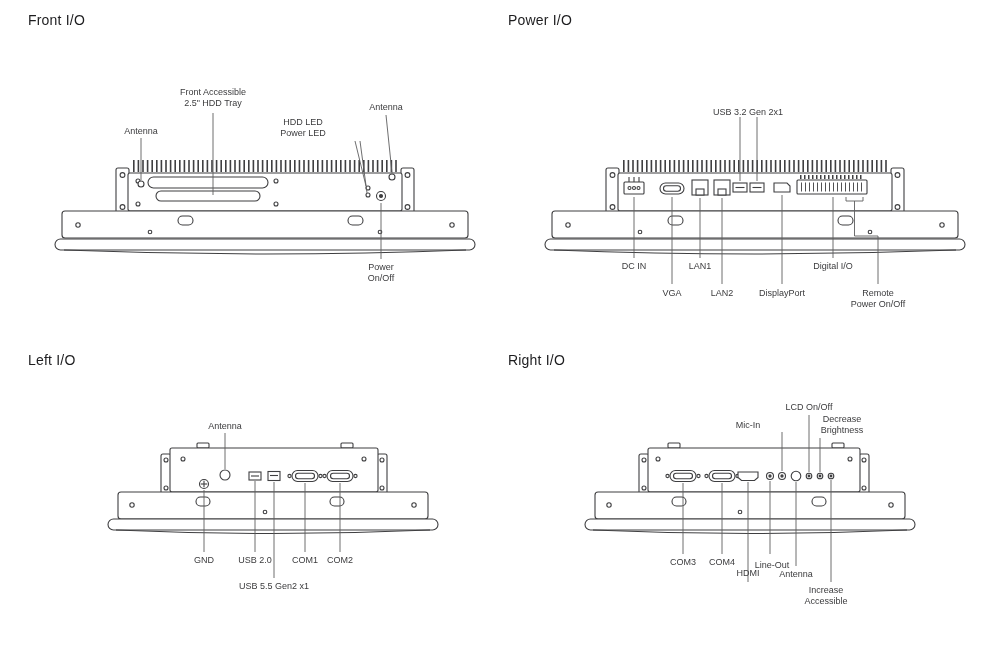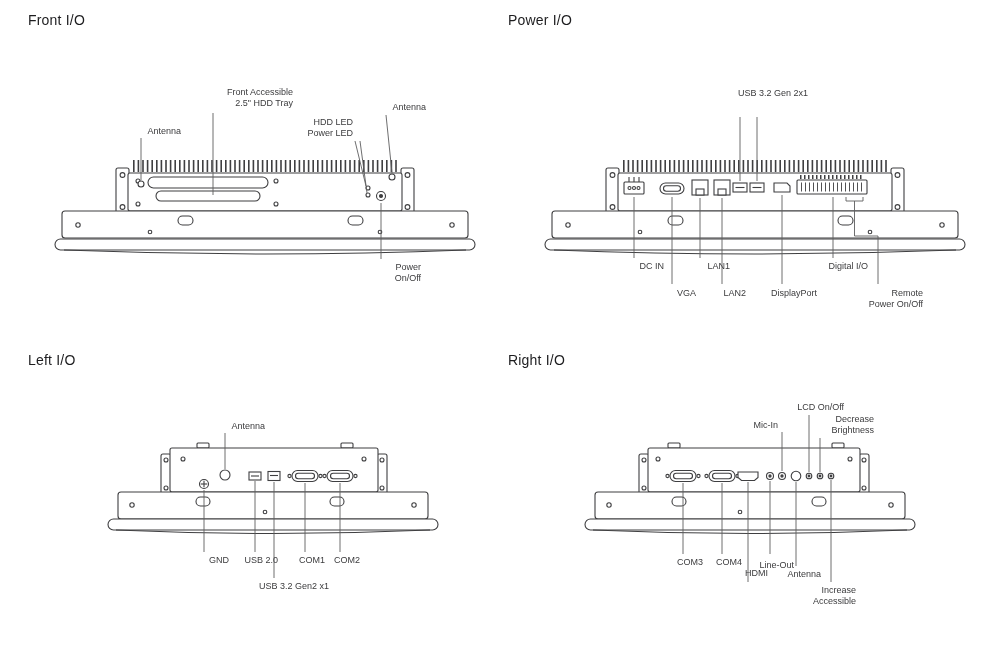--- a/index.html
+++ b/index.html
@@ -18,23 +18,23 @@
     font-weight:500;
     color:#1d1d1f;
     letter-spacing:.2px;
   }
   .lbl {
     position:absolute;
     font-size:9px;
     line-height:11px;
     color:#3b3b3d;
     white-space:pre-line;
-    text-align:right;
+    text-align:center;
   }
-  .lbl.right { text-align:right; }
+  .lbl.right { }
 </style>
 </head>
 <body>
 
 <section class="quad" style="left:0;top:0">
   <h2 class="title" style="left:28px;top:12px">Front I/O</h2>
   <svg width="500" height="328" viewBox="0 0 500 328">
     <g stroke="#3f3f41" stroke-width="1.1" fill="#ffffff">
       <line x1="133" y1="166" x2="397" y2="166" fill="none" stroke-width="12" stroke-dasharray="1.6 3"></line>
       <g>
@@ -167,21 +167,21 @@
       <line x1="257" y1="117" x2="257" y2="181"></line>
       <line x1="134" y1="197" x2="134" y2="258"></line>
       <line x1="172" y1="197" x2="172" y2="284"></line>
       <line x1="200" y1="198" x2="200" y2="258"></line>
       <line x1="222" y1="198" x2="222" y2="284"></line>
       <line x1="282" y1="195" x2="282" y2="284"></line>
       <line x1="333" y1="197" x2="333" y2="258"></line>
       <path d="M346 197 v4 h17 v-4 M354.5 201 V236 H378 V284"></path>
     </g>
   </svg>
-  <div class="lbl" style="left:188px;top:88px;width:120px">USB 3.2 Gen 2x1</div>
+  <div class="lbl" style="left:188px;top:107px;width:120px">USB 3.2 Gen 2x1</div>
   <div class="lbl" style="left:104px;top:261px;width:60px">DC IN</div>
   <div class="lbl" style="left:148px;top:288px;width:48px">VGA</div>
   <div class="lbl" style="left:170px;top:261px;width:60px">LAN1</div>
   <div class="lbl" style="left:198px;top:288px;width:48px">LAN2</div>
   <div class="lbl" style="left:247px;top:288px;width:70px">DisplayPort</div>
   <div class="lbl" style="left:298px;top:261px;width:70px">Digital I/O</div>
   <div class="lbl" style="left:333px;top:288px;width:90px">Remote
 Power On/Off</div>
 </section>
 
@@ -250,21 +250,21 @@
       <line x1="305" y1="155" x2="305" y2="224"></line>
       <line x1="340" y1="155" x2="340" y2="224"></line>
       <line x1="274" y1="154" x2="274" y2="250"></line>
     </g>
   </svg>
   <div class="lbl" style="left:185px;top:93px;width:80px">Antenna</div>
   <div class="lbl" style="left:179px;top:227px;width:50px">GND</div>
   <div class="lbl" style="left:232px;top:227px;width:46px">USB 2.0</div>
   <div class="lbl" style="left:285px;top:227px;width:40px">COM1</div>
   <div class="lbl" style="left:320px;top:227px;width:40px">COM2</div>
-  <div class="lbl" style="left:219px;top:253px;width:110px">USB 3.2 Gen2 x1</div>
+  <div class="lbl" style="left:219px;top:253px;width:110px">USB 5.5 Gen2 x1</div>
 </section>
 
 <section class="quad" style="left:500px;top:328px">
   <h2 class="title" style="left:8px;top:24px">Right I/O</h2>
   <svg width="500" height="328" viewBox="0 0 500 328">
     <g stroke="#3f3f41" stroke-width="1.1" fill="#ffffff">
       <rect x="168" y="115" width="12" height="5" rx="1"></rect>
       <rect x="332" y="115" width="12" height="5" rx="1"></rect>
       <g>
         <rect x="139" y="126" width="10" height="40" rx="2"></rect>

